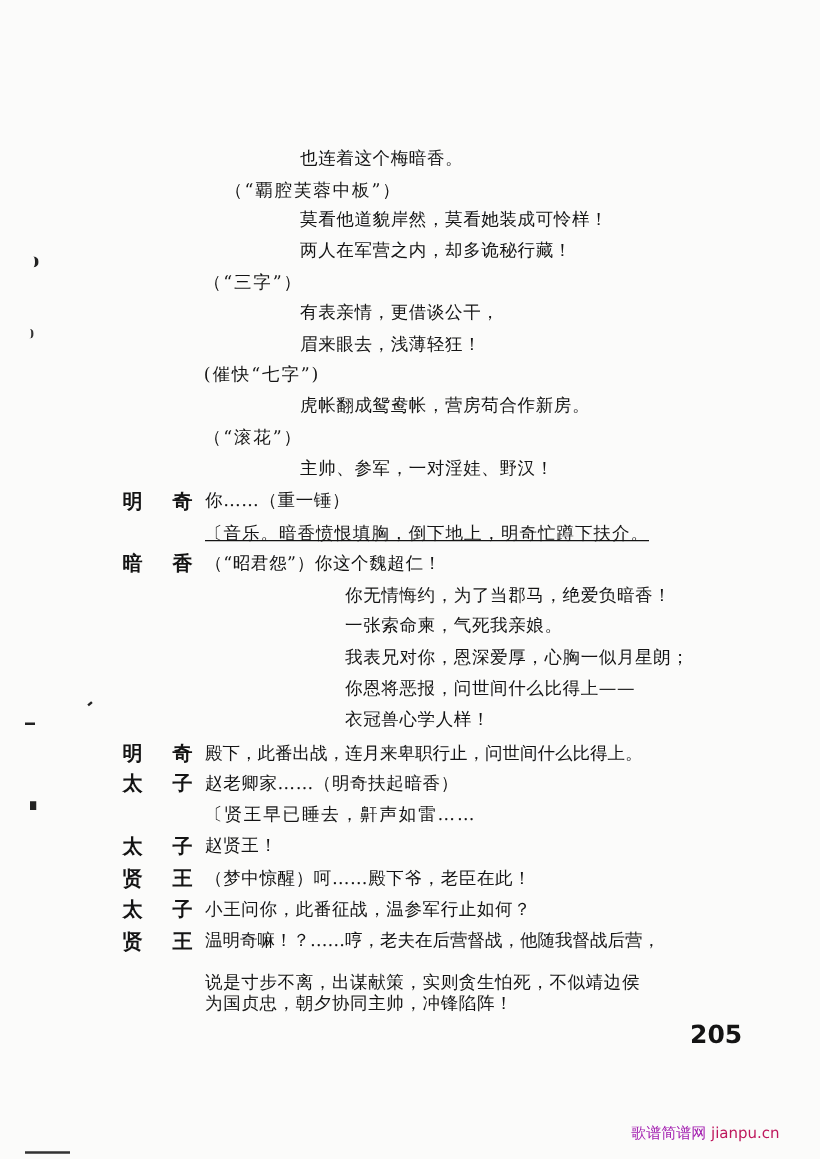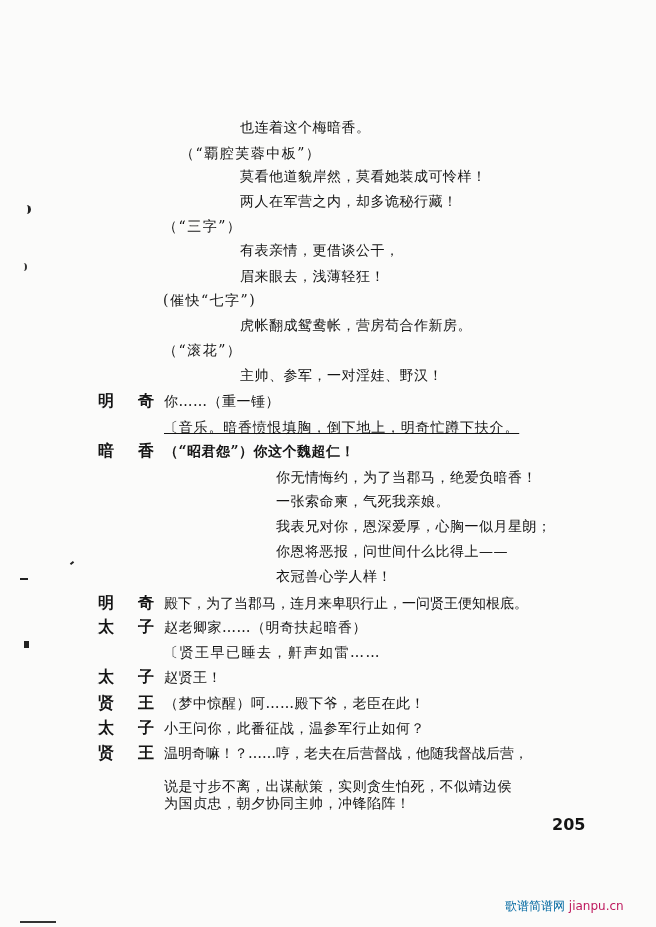--- a/index.html
+++ b/index.html
@@ -25,28 +25,28 @@
       font-weight: bold;
       font-size: 16px;
       line-height: 20px;
       white-space: nowrap;
     }
     .speaker .c1 { position: absolute; left: 0; }
     .speaker .c2 { position: absolute; left: 40px; }
     .page-number {
       position: absolute; left: 552px; top: 815px;
       font-family: "DejaVu Sans", "Liberation Sans", sans-serif;
-      font-size: 16px; font-weight: bold;
+      font-size: 20px; font-weight: bold;
     }
     .watermark {
       position: absolute; left: 505px; top: 898px;
       font-size: 12px; white-space: nowrap;
       font-family: "DejaVu Sans", sans-serif;
     }
-    .watermark .cn { color: #0369a1; text-align: center; }
+    .watermark .cn { color: #a21caf; text-align: center; }
     .watermark .en { color: #be185d; }
     .mark { position: absolute; background: #222; }
   </style>
 </head>
 <body>
 
 <div class="line" style="left:240px;top:117px;">也连着这个梅暗香。</div>
 <div class="line dir" style="left:180px;top:143px;">（“覇腔芙蓉中板”）</div>
 <div class="line" style="left:240px;top:166px;">莫看他道貌岸然，莫看她装成可怜样！</div>
 <div class="line" style="left:240px;top:191px;">两人在军营之内，却多诡秘行藏！</div>
@@ -62,32 +62,32 @@
   <span class="c1">明</span>
   <span class="c2">奇</span>
 </div>
 <div class="line" style="left:164px;top:391px;text-align:center;">你……（重一锤）</div>
 <div class="line dir" style="left:164px;top:417px;letter-spacing:0.8px;text-decoration:underline;">〔音乐。暗香愤恨填胸，倒下地上，明奇忙蹲下扶介。</div>
 
 <div class="speaker" style="left:98px;top:441px;">
   <span class="c1">暗</span>
   <span class="c2">香</span>
 </div>
-<div class="line" style="left:164px;top:441px;font-weight:bold;">（“昭君怨”）你这个魏超仁！</div>
+<div class="line" style="left:164px;top:441px;">（“昭君怨”）你这个魏超仁！</div>
 <div class="line" style="left:276px;top:467px;">你无情悔约，为了当郡马，绝爱负暗香！</div>
 <div class="line" style="left:276px;top:491px;">一张索命柬，气死我亲娘。</div>
 <div class="line" style="left:276px;top:516px;">我表兄对你，恩深爱厚，心胸一似月星朗；</div>
 <div class="line" style="left:276px;top:541px;">你恩将恶报，问世间什么比得上——</div>
 <div class="line" style="left:276px;top:566px;">衣冠兽心学人样！</div>
 
 <div class="speaker" style="left:98px;top:593px;">
   <span class="c1">明</span>
   <span class="c2">奇</span>
 </div>
-<div class="line" style="left:164px;top:593px;letter-spacing:0px;">殿下，为了当郡马，连月来卑职行止，一问贤王便知根底。</div>
+<div class="line" style="left:164px;top:593px;letter-spacing:0px;">殿下，此番出战，连月来卑职行止，问世间什么比得上。</div>
 
 <div class="speaker" style="left:98px;top:617px;">
   <span class="c1">太</span>
   <span class="c2">子</span>
 </div>
 <div class="line" style="left:164px;top:617px;">赵老卿家……（明奇扶起暗香）</div>
 <div class="line dir" style="left:164px;top:642px;">〔贤王早已睡去，鼾声如雷……</div>
 
 <div class="speaker" style="left:98px;top:667px;">
   <span class="c1">太</span>

